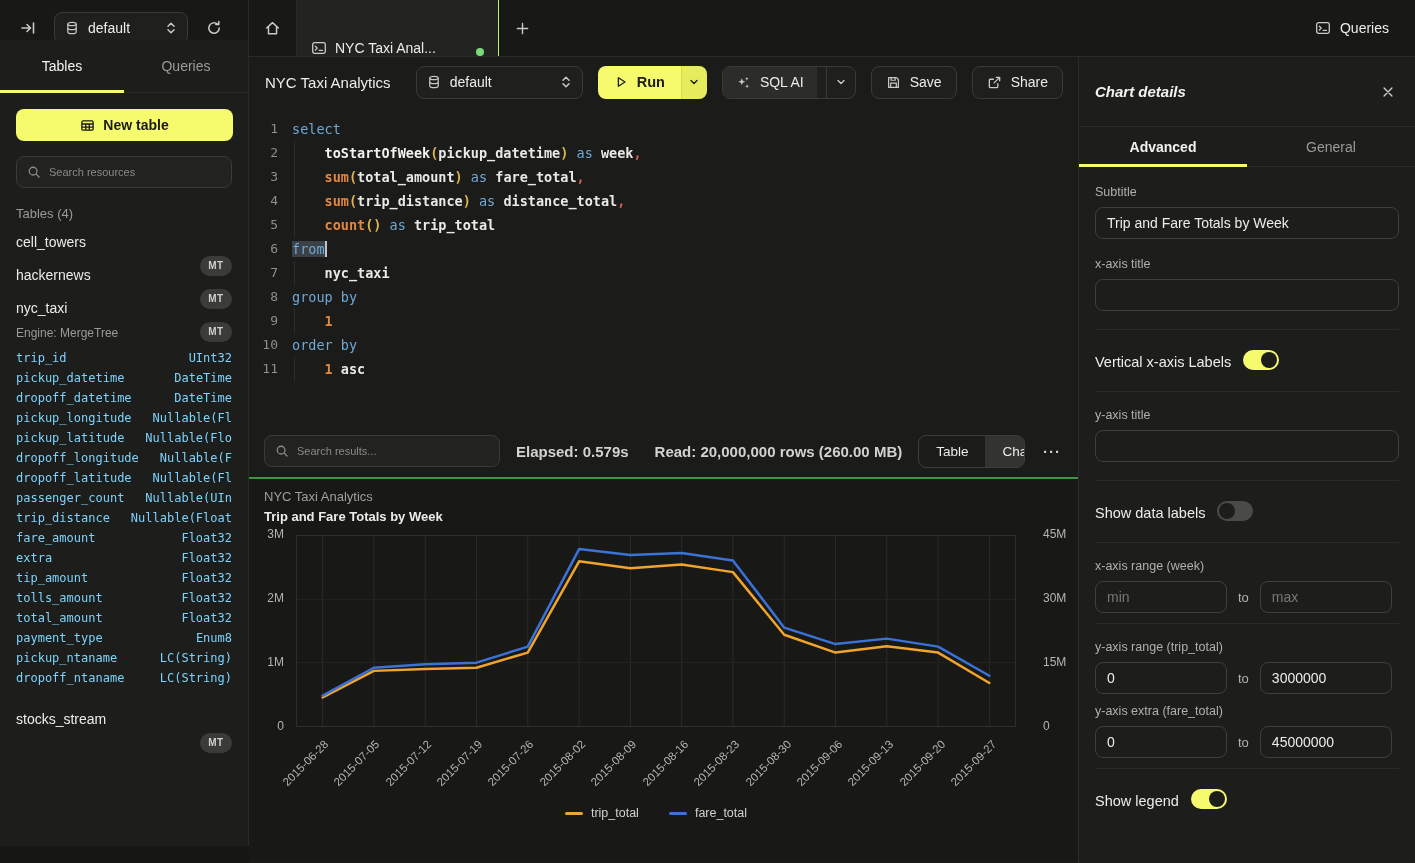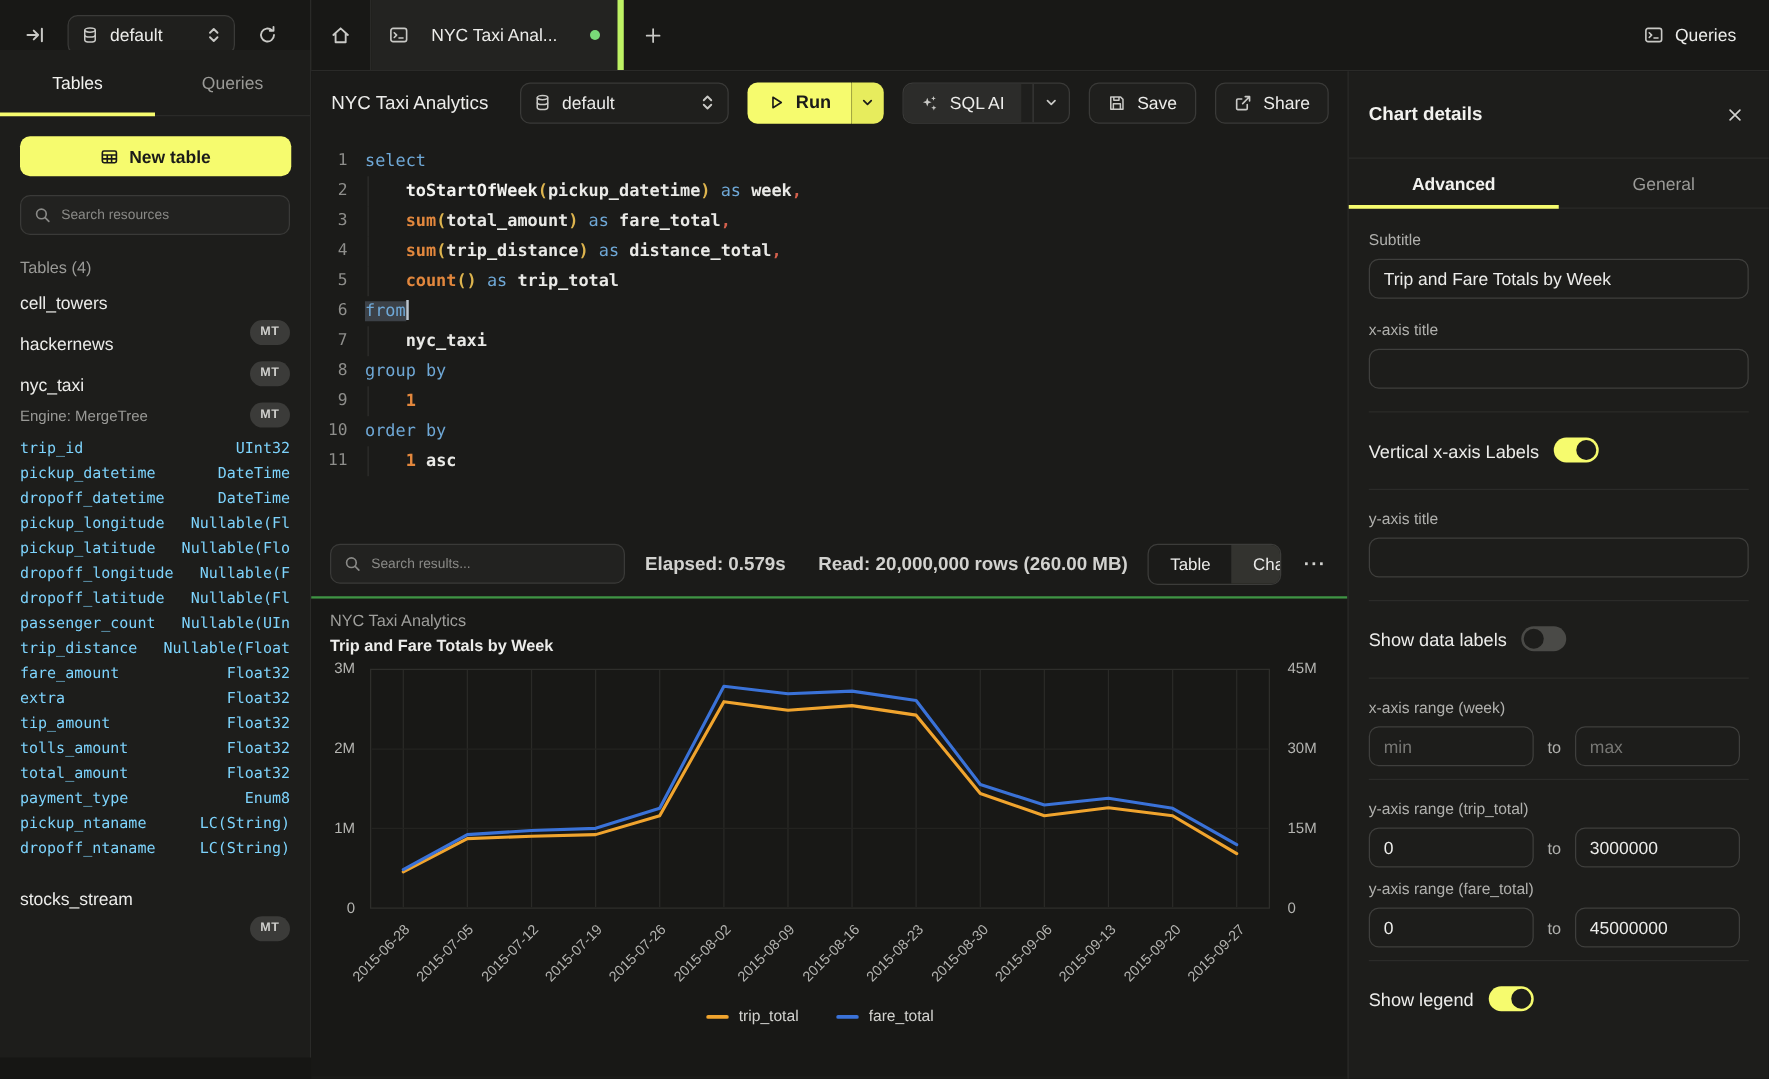--- a/index.html
+++ b/index.html
@@ -13,22 +13,22 @@
     border-bottom:1px solid #2a2a28; display:flex; align-items:center; }
   .tb-left { width:249px; height:100%; display:flex; align-items:center; padding-left:20px; gap:18px;
     border-right:1px solid #2a2a28; flex:none; }
   .dd { height:32px; background:#1f1f1d; border:1px solid #3a3a38; border-radius:8px;
     display:flex; align-items:center; gap:9px; padding:0 10px; cursor:pointer; }
   .dd .dd-label { font-size:14px; color:#ececea; }
   .tb-left .dd { width:134px; }
   .tab-strip { height:100%; display:flex; align-items:stretch; flex:none; }
   .home-btn { width:48px; display:flex; align-items:center; justify-content:center;
     border-right:1px solid #2a2a28; }
-  .tab { width:202px; background:#232321; display:flex; align-items:center; gap:18px; padding:0 14px;
-    border-right:5px solid #bef264; }
+  .tab { width:202px; background:#232321; display:flex; align-items:flex-end; gap:8px; padding:0 14px;
+    border-right:1px solid #bef264; }
   .tab-title { font-size:14px; color:#ececea; white-space:nowrap; overflow:hidden; flex:1; }
   .green-dot { width:8px; height:8px; border-radius:50%; background:#79db79; flex:none; }
   .newtab-btn { width:46px; display:flex; align-items:center; justify-content:center; }
   .tb-right { margin-left:auto; padding-right:26px; }
   .queries-btn { display:flex; align-items:center; gap:9px; font-size:14px; color:#ececea; cursor:pointer; }
 
   
   #sidebar { position:absolute; left:0; top:40px; width:249px; height:806px; background:#1d1d1b;
     border-right:1px solid #2a2a28; }
   .side-tabs { height:53px; display:flex; border-bottom:1px solid #2a2a28; }
@@ -110,35 +110,35 @@
   #chart-sec { position:relative; height:382px; background:#181816; }
   .chart-title { position:absolute; left:15px; top:10px; font-size:13px; color:#9f9f9c; }
   .chart-subtitle { position:absolute; left:15px; top:30px; font-size:13px; font-weight:700; color:#ececea; }
   #plot { position:absolute; left:47px; top:56px; width:720px; height:192px;
     border:1px solid #2e2e2b; }
   #plot-svg { width:100%; height:100%; }
   .ytick { position:absolute; font-size:12px; color:#b4b4b1; }
   #y-left { position:absolute; left:0; top:56px; width:41px; height:192px; }
   #y-left .ytick { right:6px; }
   #y-right { position:absolute; left:777px; top:56px; width:40px; height:192px; }
-  #y-right .ytick { left:4px; }
+  #y-right .ytick { left:17px; }
   #x-labels { position:absolute; left:47px; top:249px; width:720px; height:70px; }
   .xlab { position:absolute; width:100px; top:10px; text-align:right; font-size:11.5px; color:#b4b4b1;
     transform:rotate(-45deg); transform-origin:100% 0; white-space:nowrap; }
   #legend { position:absolute; left:47px; top:327px; width:720px; display:flex; justify-content:center;
     gap:30px; align-items:center; }
   .leg-item { display:flex; align-items:center; gap:8px; cursor:pointer; }
   .leg-swatch { width:18px; height:3px; border-radius:2px; }
   .leg-label { font-size:12.5px; color:#d2d2cf; }
 
   
   #panel { position:absolute; left:1078px; top:57px; width:337px; height:806px; background:#1d1d1b;
     border-left:1px solid #2a2a28; }
   .panel-hdr { height:70px; display:flex; align-items:center; padding:0 16px; border-bottom:1px solid #2a2a28; }
-  .panel-title { font-size:15px; font-weight:700; color:#f2f2ef; flex:1; }
+  .panel-title { font-size:15px; font-weight:700; color:#f2f2ef; flex:1;font-style:italic; }
   .close-x { cursor:pointer; color:#d2d2cf; padding:4px; }
   .panel-tabs { height:40px; display:flex; border-bottom:1px solid #2a2a28; }
   .panel-tab { flex:1; display:flex; align-items:center; justify-content:center; font-size:14px;
     color:#9a9a97; position:relative; cursor:pointer; }
   .panel-tab.active { color:#f2f2ef; font-weight:600; }
   .panel-tab.active::after { content:""; position:absolute; left:0; right:0; bottom:-1px; height:3px; background:#f6fb6e; }
   .panel-body { padding:18px 16px 0; }
   .flabel { font-size:12.5px; color:#b0b0ad; margin-bottom:8px; }
   .pinput { width:100%; height:32px; background:transparent; border:1px solid #3f3f3d; border-radius:8px;
     color:#ececea; font-size:14px; font-family:inherit; padding:0 11px; outline:none; }
@@ -611,21 +611,21 @@
     <div class="divider"></div>
     <div class="field" style="margin-bottom:4px">
       <div class="flabel">y-axis range (trip_total)</div>
       <div class="range-row">
         <input class="pinput" type="text" value="0" style="">
         <span class="to-label">to</span>
         <input class="pinput" type="text" value="3000000" style="">
       </div>
     </div>
     <div class="field" style="margin-bottom:10px">
-      <div class="flabel">y-axis range (fare_total)</div>
+      <div class="flabel">y-axis extra (fare_total)</div>
       <div class="range-row">
         <input class="pinput" type="text" value="0" style="">
         <span class="to-label">to</span>
         <input class="pinput" type="text" value="45000000" style="">
       </div>
     </div>
     <div class="divider"></div>
     <div class="toggle-row">
       <span class="toggle-label">Show legend</span>
       <span class="toggle on">

